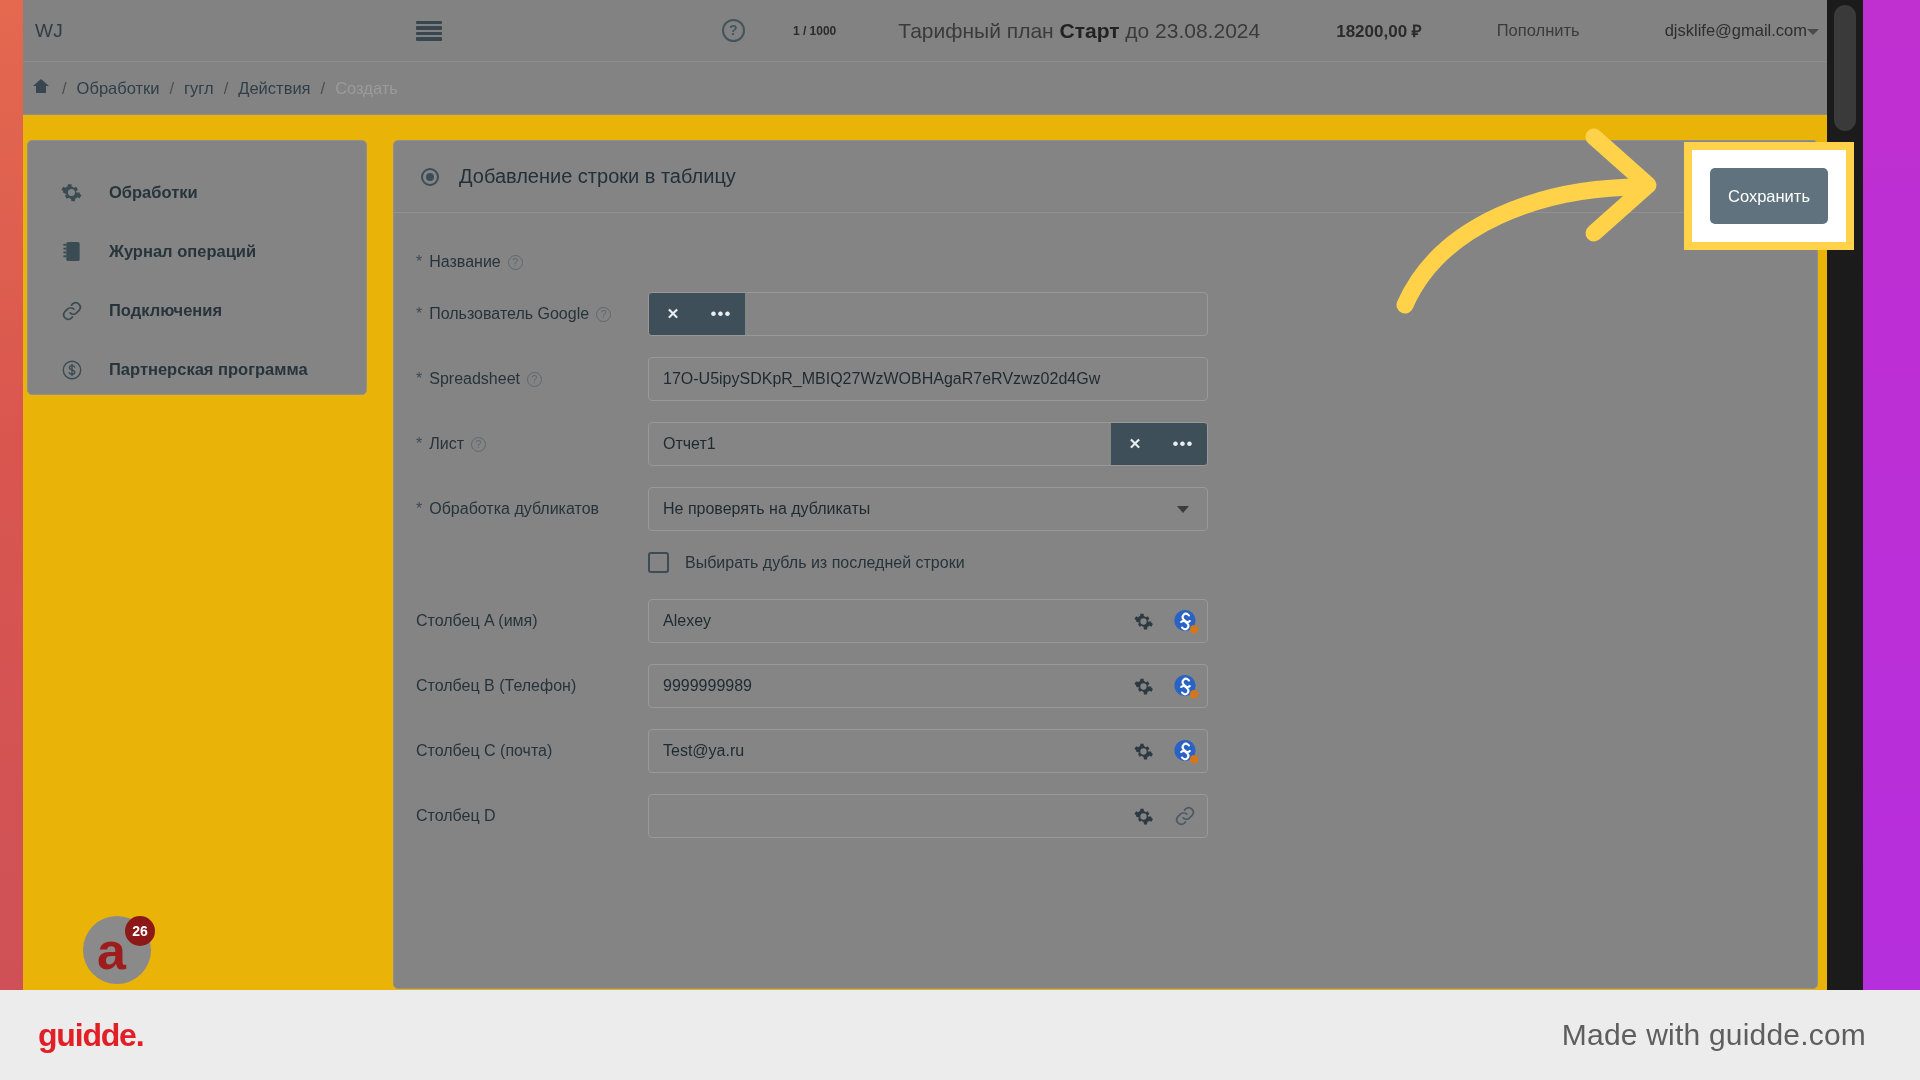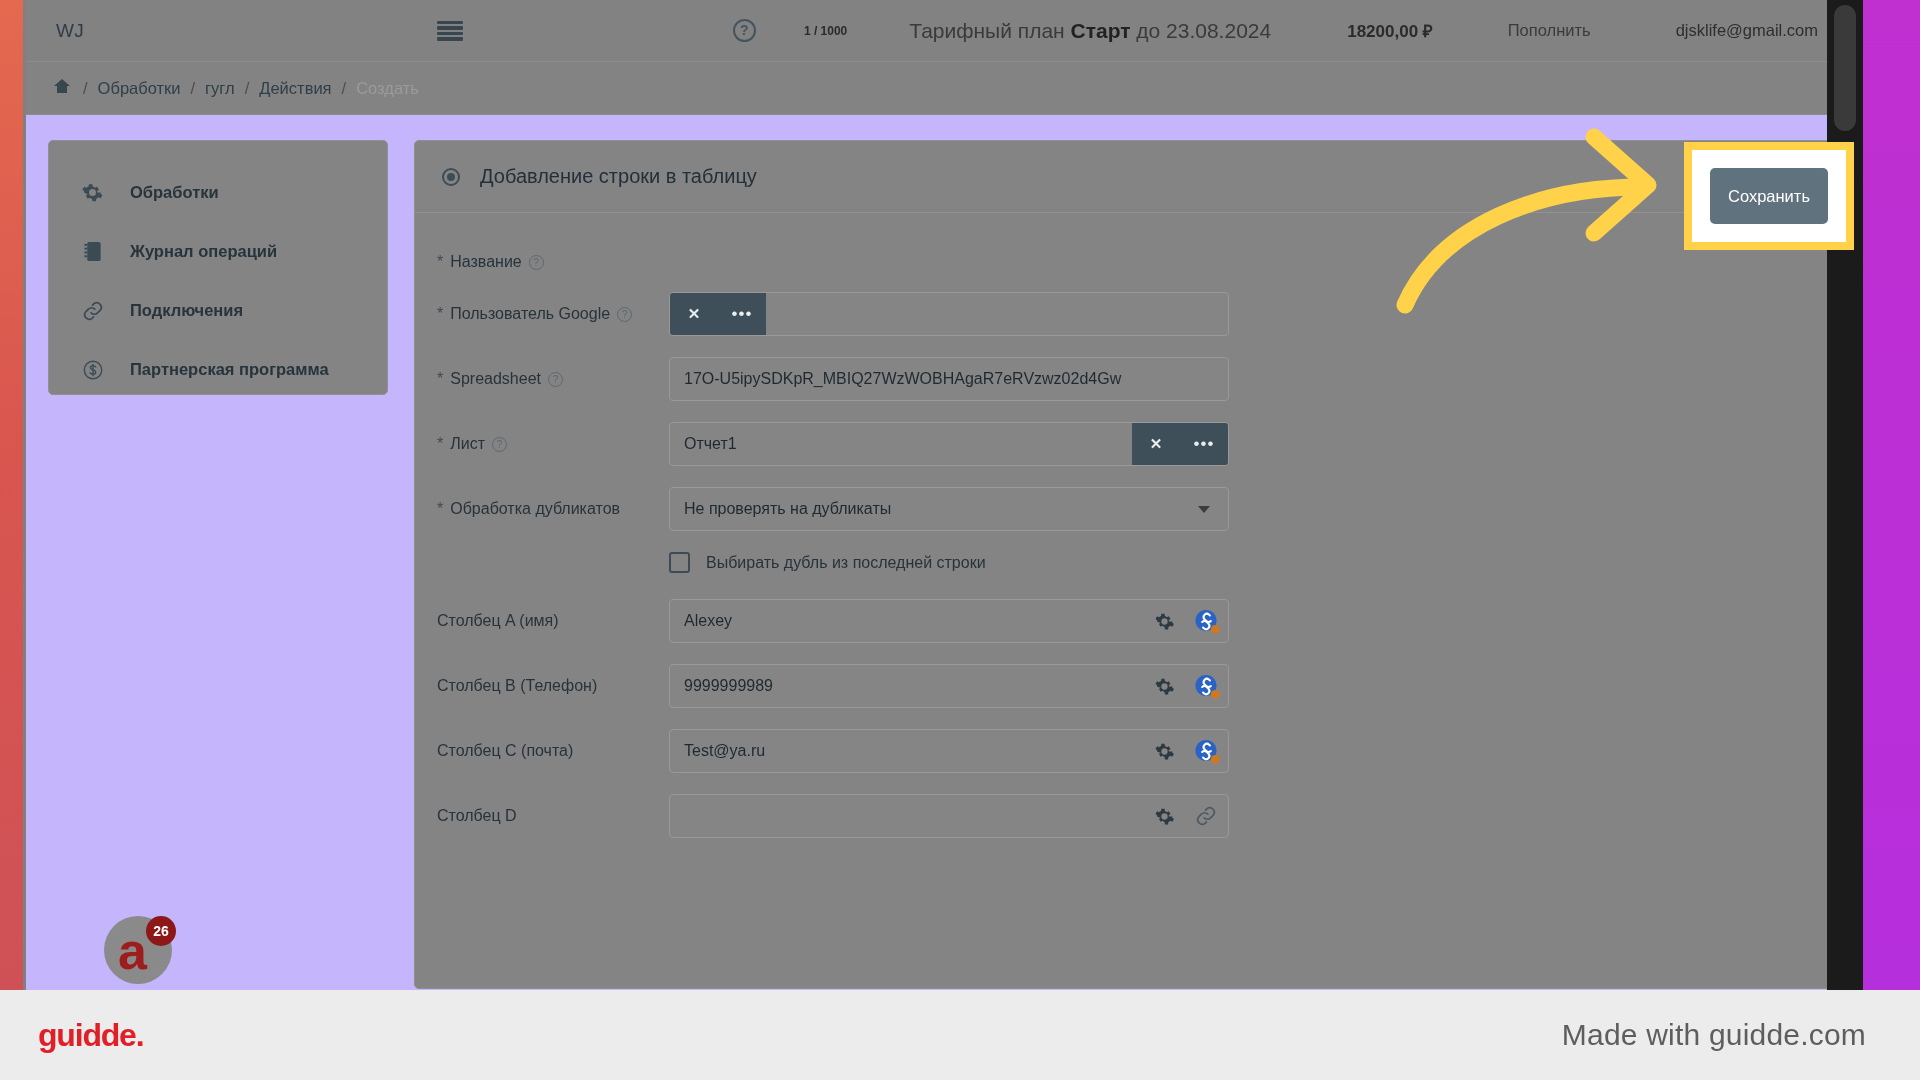--- a/index.html
+++ b/index.html
@@ -43,23 +43,23 @@
   .edge-right {
     position: absolute; right: 0; top: 0;
     width: 57px; height: 990px;
     background: linear-gradient(180deg,#c02fd0 0%, #bb2fd6 50%, #b62fdd 100%);
     z-index: 60;
   }
 
   
   #app {
     position: absolute;
-    left: 26px; top: 0;
+    left: 5px; top: 0;
     width: 1840px; height: 990px;
-    background: #c4b5fd;
+    background: #eab308;
     overflow: hidden;
   }
 
   
   .topbar {
     position: relative;
     height: 62px;
     border-bottom: 1px solid #8c8c8c;
     display: flex; align-items: center;
     padding: 0 26px 0 30px;
@@ -81,21 +81,21 @@
     width: 23px; height: 23px; border-radius: 50%;
     border: 2px solid #44545d; color: #44545d;
     font-size: 14px; line-height: 19px; text-align: center;
     font-weight: 700; margin-right: 48px;
   }
   .quota { font-weight: 700; color: #2b2b2b; margin-right: 62px; font-size: 12px; }
   .plan { color: #3a3a3a; margin-right: 76px; font-size: 21px; white-space: nowrap; }
   .plan b { font-weight: 700; color: #222; }
   .balance { font-weight: 700; color: #2b2b2b; margin-right: 75px; font-size: 17px; white-space: nowrap; }
   .topup { color: #3a3a3a; margin-right: 85px; font-size: 16.5px; }
-  .account { color: #2e2e2e; font-size: 16.5px; display:flex; align-items:center; gap:10px; }
+  .account { color: #2e2e2e; font-size: 16.5px; display:flex; align-items:center; }
   .caret-d {
     width: 0; height: 0;
     border-left: 6px solid transparent;
     border-right: 6px solid transparent;
     border-top: 6px solid #4a4a4a;
     margin-top: 2px;
   }
 
   
   .crumbbar {

